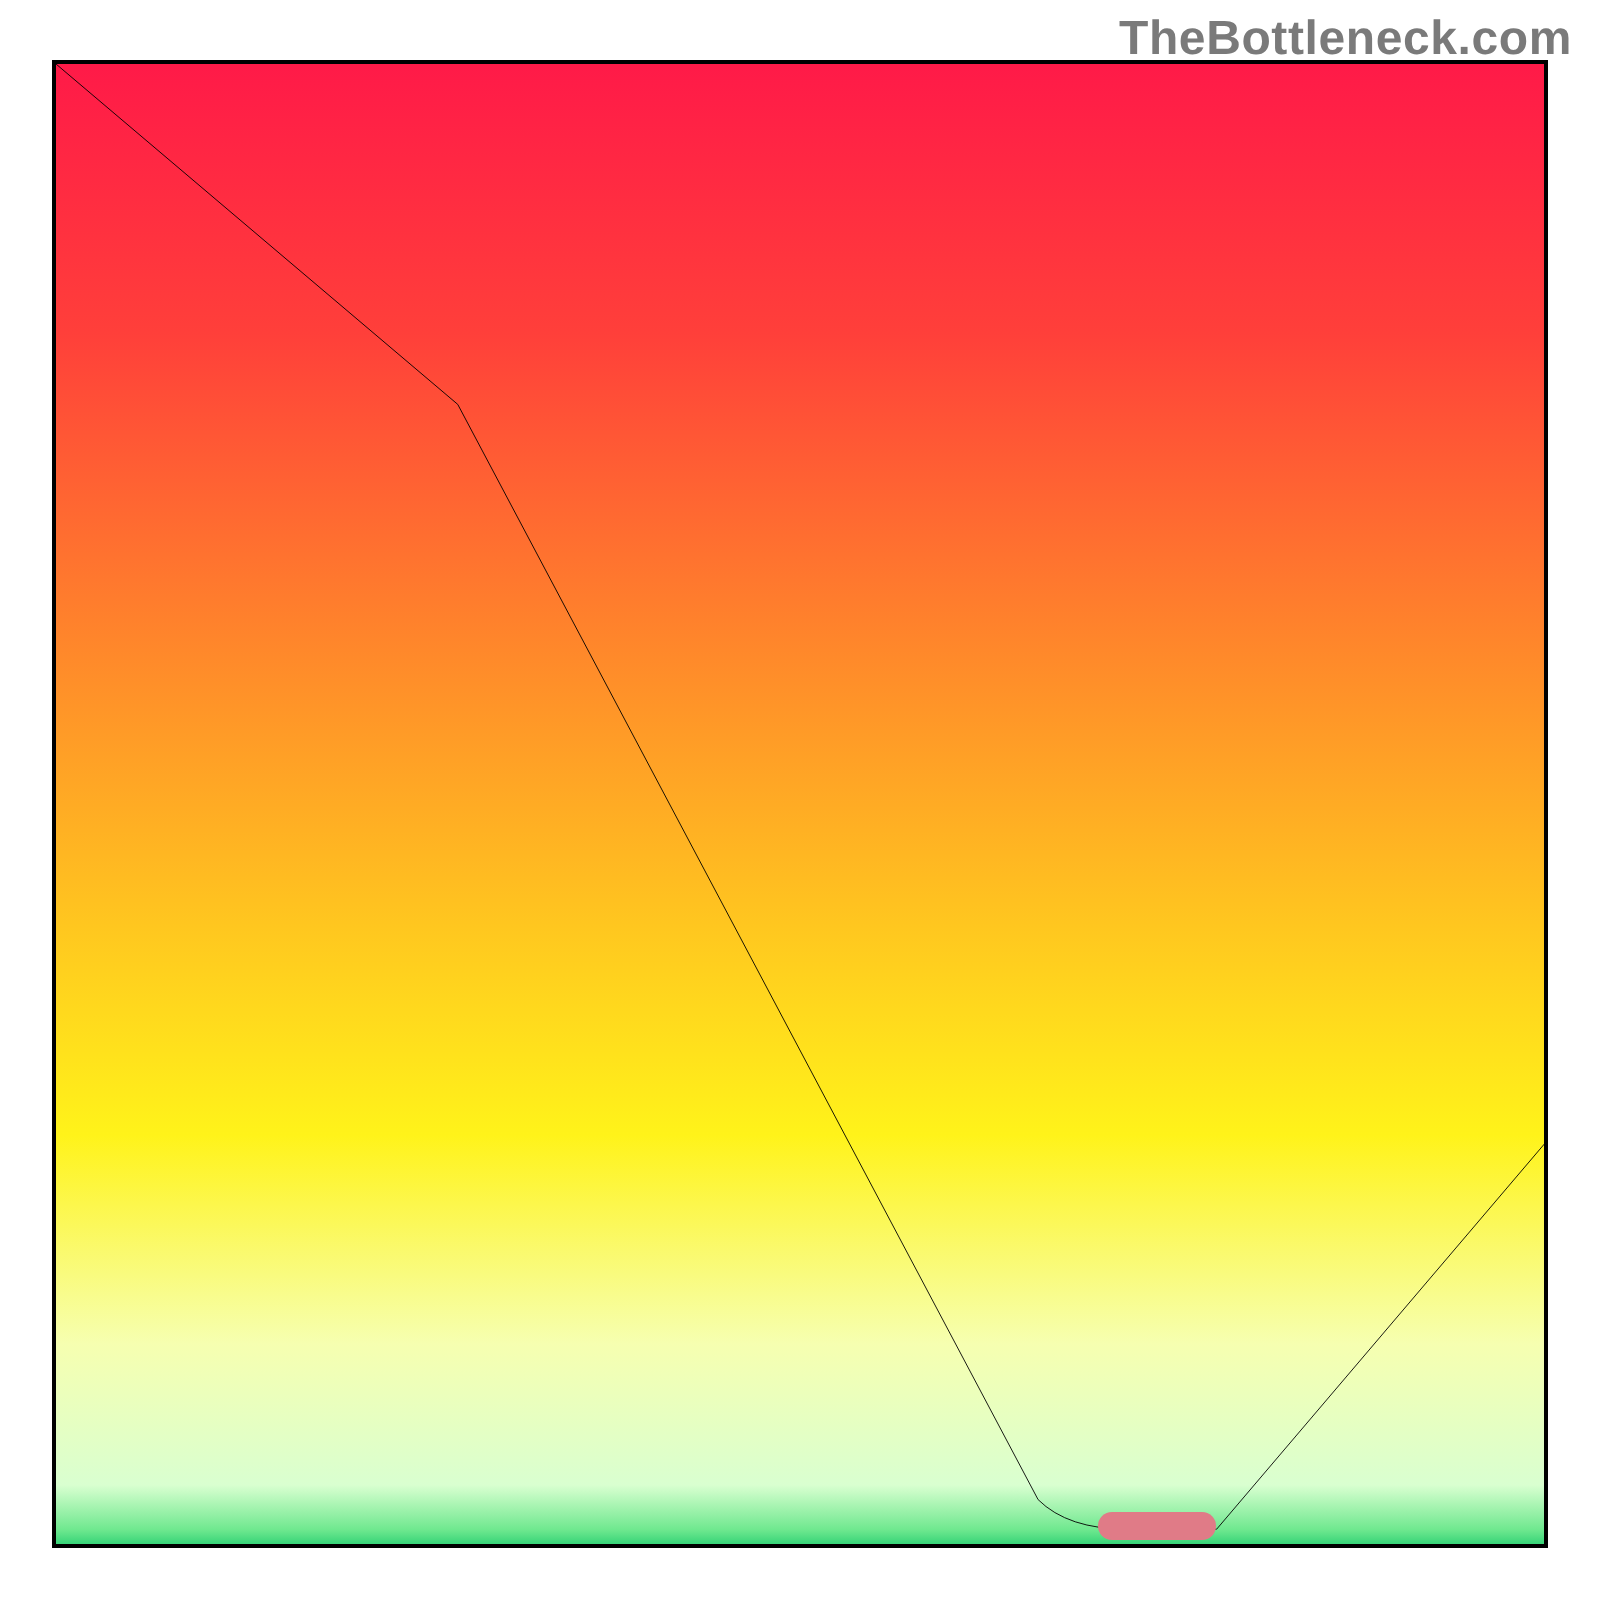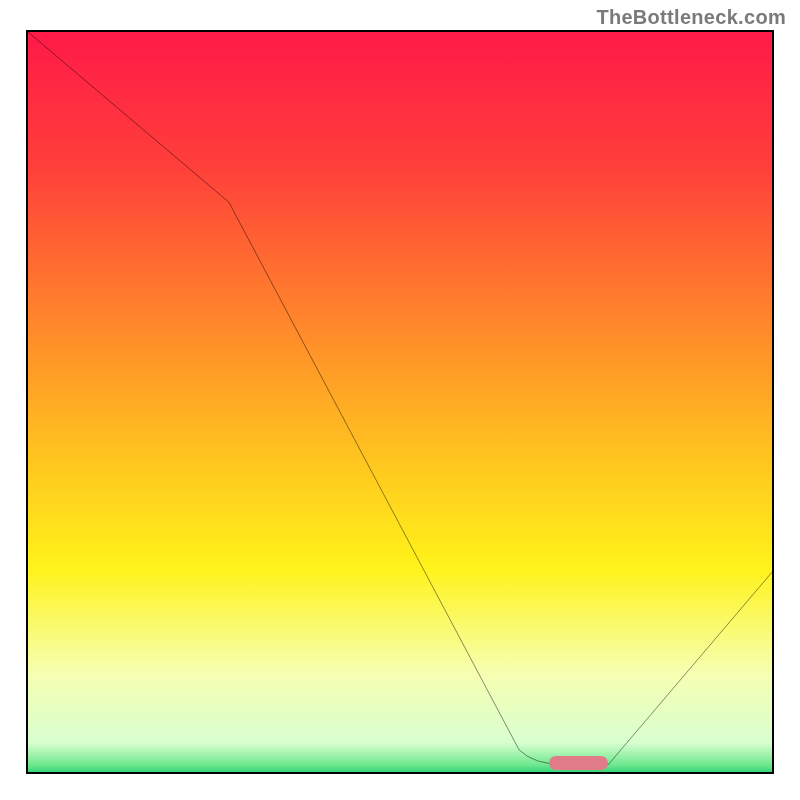--- a/index.html
+++ b/index.html
@@ -13,21 +13,21 @@
   }
   .stage {
     position: relative;
     width: 800px;
     height: 800px;
   }
   .watermark {
     position: absolute;
     top: 6px;
     right: 14px;
-    font-size: 20px;
+    font-size: 24px;
     font-weight: 600;
     color: #7a7a7a;
     letter-spacing: 0.3px;
     user-select: none;
   }
   .plot-frame {
     position: absolute;
     left: 26px;
     top: 30px;
     width: 748px;   

